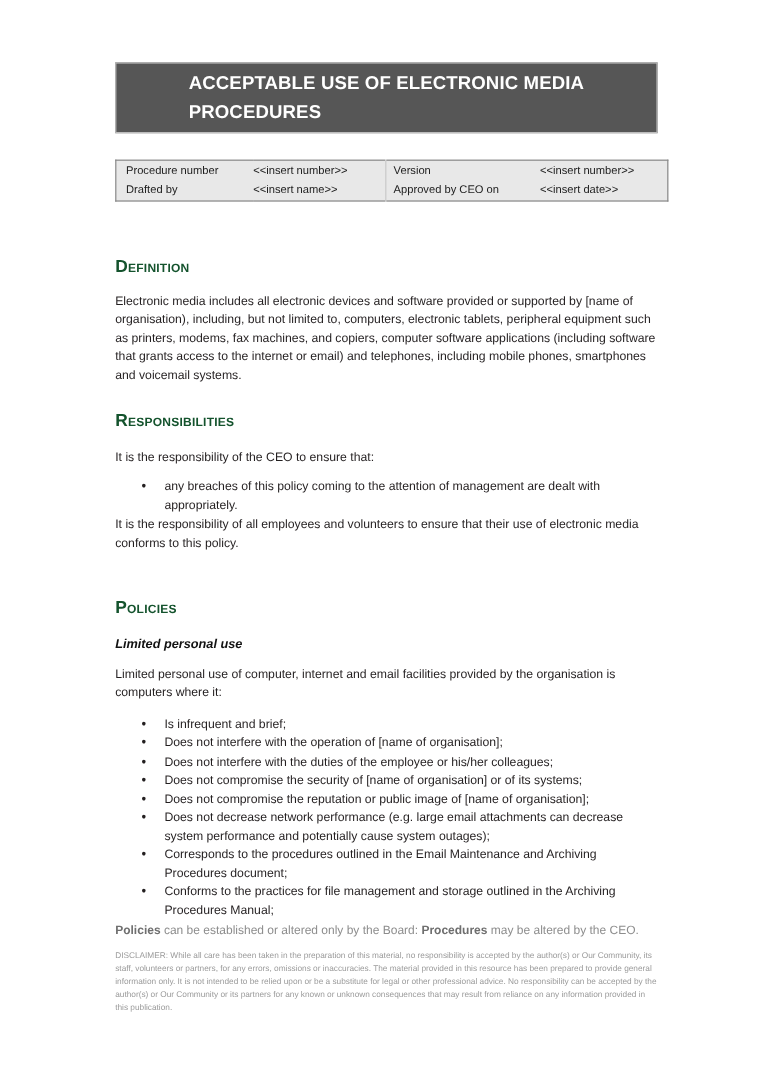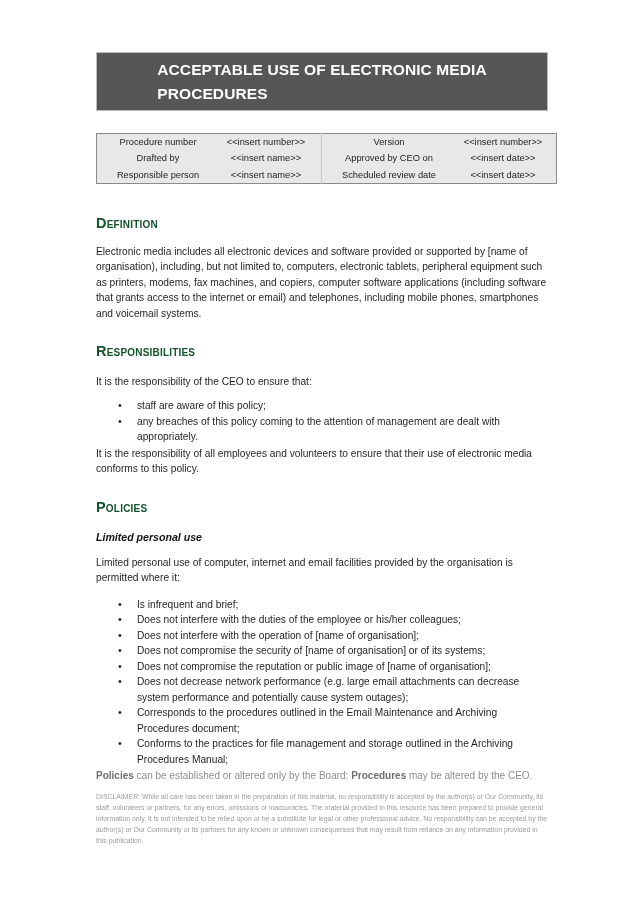--- a/index.html
+++ b/index.html
@@ -60,21 +60,20 @@
     table-layout: fixed;
   }
   .info-table td {
     font-size: 9.3px;
     color: #1d1d1d;
     padding: 2px 0 2px 0;
     line-height: 1.32;
     vertical-align: middle;
     border: 0;
     white-space: nowrap;
-    text-align: center;
   }
   .info-table td.c1 { width: 106px; padding-left: 8px; }
   .info-table td.c2 { width: 110px; }
   .info-table td.c3 { width: 122px; padding-left: 6px; border-left: 1px solid #c9c9c9; }
   .info-table td.c4 { width: 106px; }
 
   
   h2.section {
     margin: 0;
     font-size: 14.5px;
@@ -163,52 +162,45 @@
         <td class="c2">&lt;&lt;insert number&gt;&gt;</td>
         <td class="c3">Version</td>
         <td class="c4">&lt;&lt;insert number&gt;&gt;</td>
       </tr>
       <tr>
         <td class="c1">Drafted by</td>
         <td class="c2">&lt;&lt;insert name&gt;&gt;</td>
         <td class="c3">Approved by CEO on</td>
         <td class="c4">&lt;&lt;insert date&gt;&gt;</td>
       </tr>
-      <tr>
-        <td class="c1">Responsible person</td>
-        <td class="c2">&lt;&lt;insert name&gt;&gt;</td>
-        <td class="c3">Scheduled review date</td>
-        <td class="c4">&lt;&lt;insert date&gt;&gt;</td>
-      </tr>
     </tbody>
   </table>
 
   <div class="blk" style="top:216px;">
     <h2 class="section">Definition</h2>
     <p class="body" style="margin-top:12px;">Electronic media includes all electronic devices and software provided or supported by [name of organisation), including, but not limited to, computers, electronic tablets, peripheral equipment such as printers, modems, fax machines, and copiers, computer software applications (including software that grants access to the internet or email) and telephones, including mobile phones, smartphones and voicemail systems.</p>
   </div>
 
   <div class="blk" style="top:344px;">
     <h2 class="section">Responsibilities</h2>
     <p class="body" style="margin-top:14px;">It is the responsibility of the CEO to ensure that:</p>
     <ul class="bullets" style="margin-top:9px;">
-      <li>staff are aware of this policy;</li>
       <li>any breaches of this policy coming to the attention of management are dealt with appropriately.</li>
     </ul>
     <p class="body" style="margin-top:1px;">It is the responsibility of all employees and volunteers to ensure that their use of electronic media conforms to this policy.</p>
   </div>
 
   <div class="blk" style="top:500px;">
     <h2 class="section">Policies</h2>
     <h3 class="subsection" style="margin-top:15px;font-style:italic;">Limited personal use</h3>
-    <p class="body" style="margin-top:11px;">Limited personal use of computer, internet and email facilities provided by the organisation is permitted where it:</p>
+    <p class="body" style="margin-top:11px;">Limited personal use of computer, internet and email facilities provided by the organisation is computers where it:</p>
     <ul class="bullets" style="margin-top:11px;">
       <li>Is infrequent and brief;</li>
+      <li>Does not interfere with the operation of [name of organisation];</li>
       <li>Does not interfere with the duties of the employee or his/her colleagues;</li>
-      <li>Does not interfere with the operation of [name of organisation];</li>
       <li>Does not compromise the security of [name of organisation] or of its systems;</li>
       <li>Does not compromise the reputation or public image of [name of organisation];</li>
       <li>Does not decrease network performance (e.g. large email attachments can decrease system performance and potentially cause system outages);</li>
       <li>Corresponds to the procedures outlined in the Email Maintenance and Archiving Procedures document;</li>
       <li>Conforms to the practices for file management and storage outlined in the Archiving Procedures Manual;</li>
     </ul>
   </div>
 
   <div class="blk" style="top:769px;">
     <div class="policy-note">

